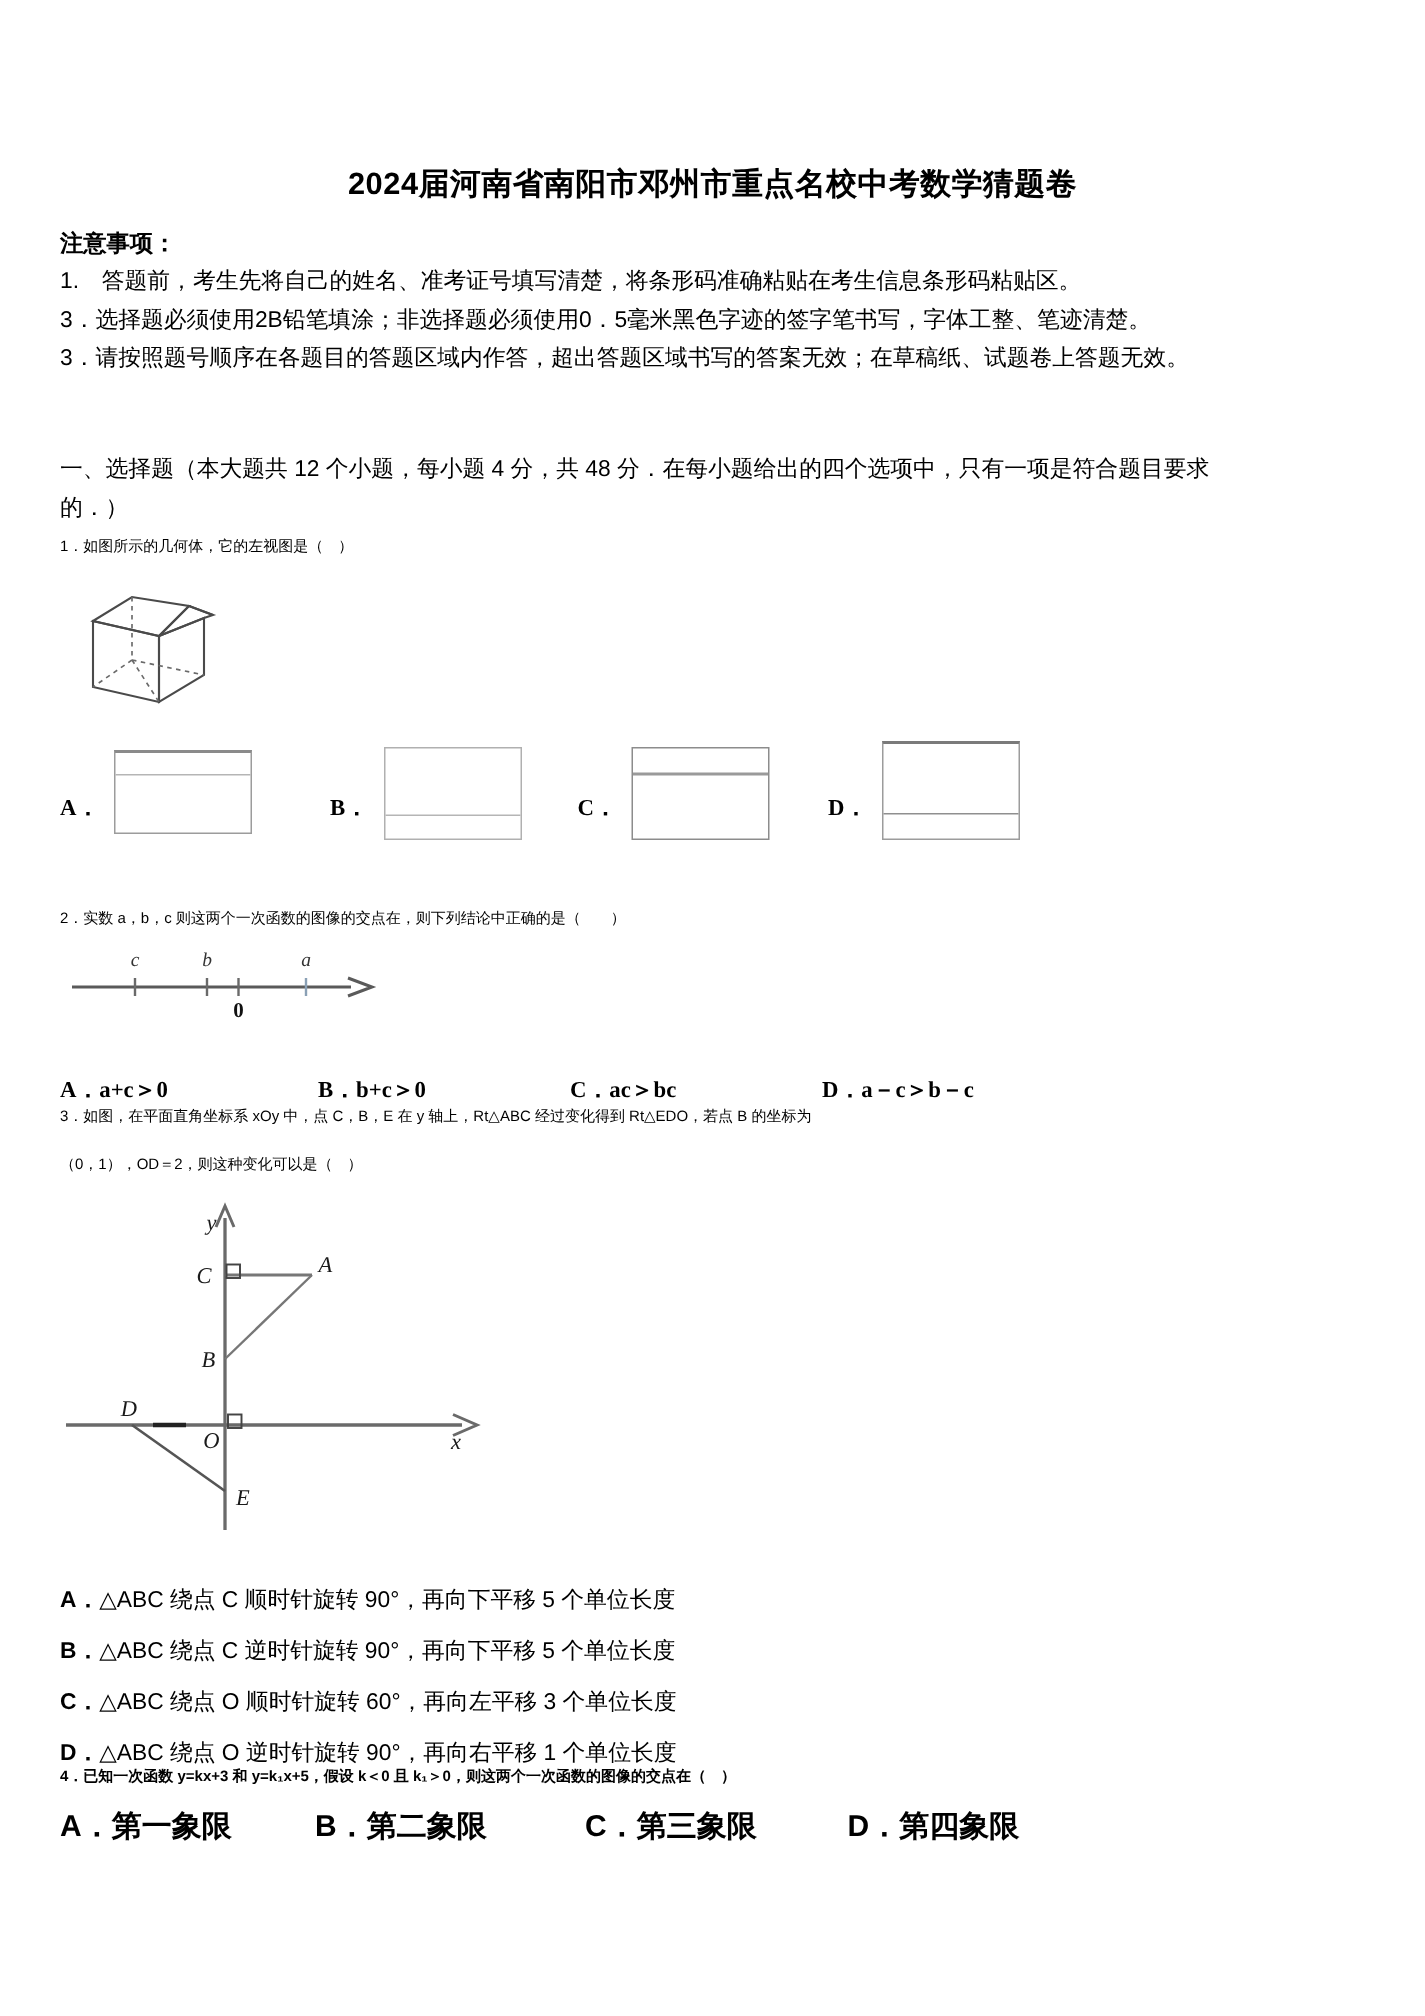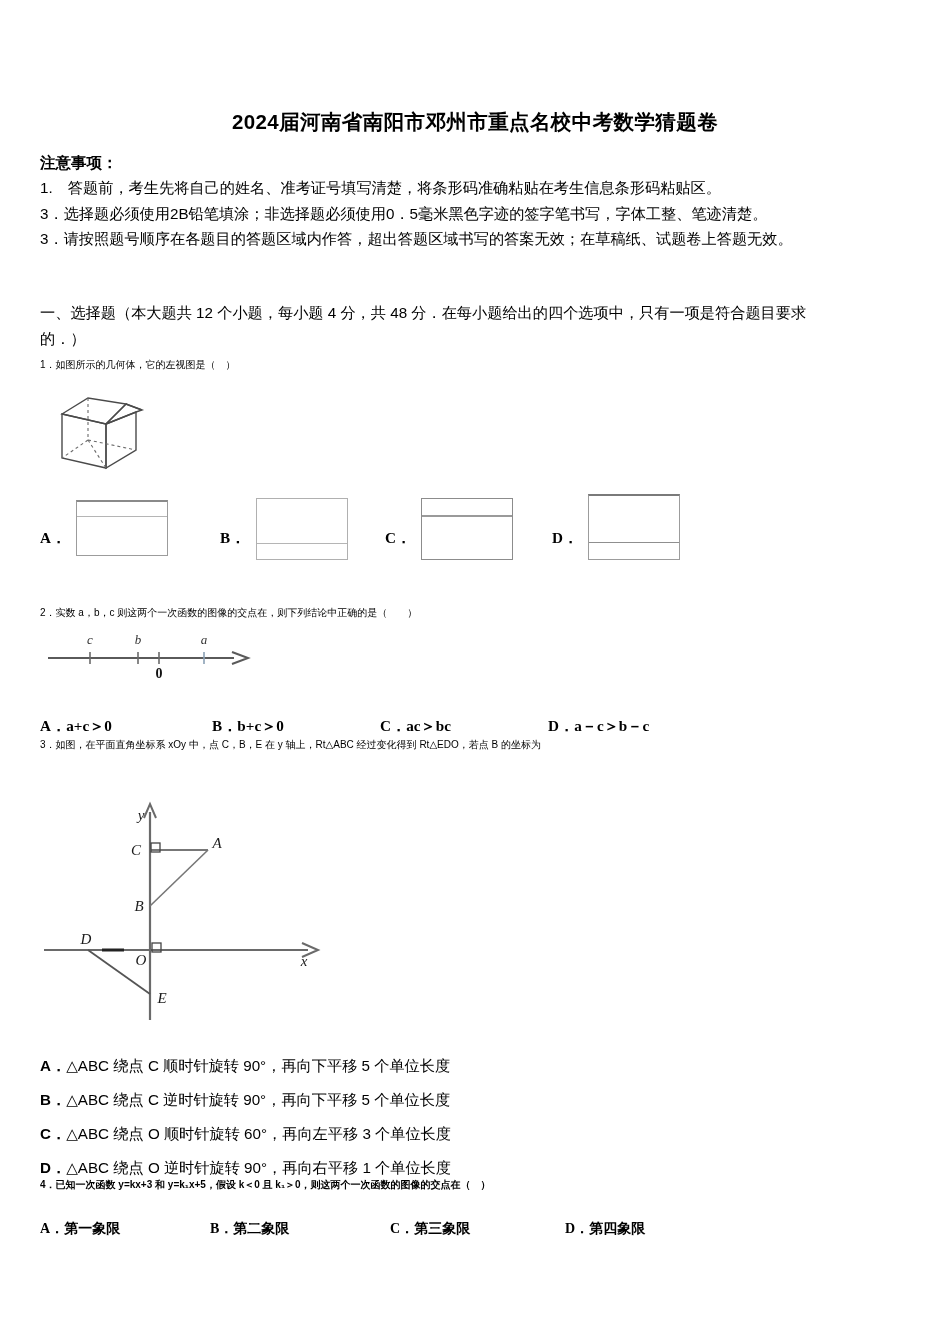--- a/index.html
+++ b/index.html
@@ -153,24 +153,24 @@
   .q3-opt b { font-weight: bold; }
 
   
   .q4-opts {
     position: absolute;
     left: 40px; top: 1204px;
     width: 700px; height: 24px;
   }
   .q4-opt {
     position: absolute;
-    top: 16px;
-    font-size: 14px;
-    font-weight: bold;
-    font-family: Liberation Serif, serif;
+    top: 0;
+    font-size: 20px;
+    font-weight: bold;
+    font-family: Liberation Sans, sans-serif;
     white-space: nowrap;
   }
   .bold { font-weight: bold; }
 </style>
 </head>
 <body>
 
 <div class="page">
 
   <div class="doc-title">2024届河南省南阳市邓州市重点名校中考数学猜题卷</div>
@@ -279,20 +279,21 @@
       <span>C．</span><span>ac＞bc</span>
     </div>
     <div class="q2-opt" style="left:508px;">
       <span>D．</span><span>a－c＞b－c</span>
     </div>
   </div>
 
   <div class="q-text" style="left:40px; top:732px;">
     <span>3．</span><span>如图，在平面直角坐标系 xOy 中，点 C，B，E 在 y 轴上，Rt△ABC 经过变化得到 Rt△EDO，若点 B 的坐标为</span>
   </div>
+  <div class="q-text" style="left:40px; top:764px;">（0，1），OD＝2，则这种变化可以是（　）</div>
 
   <div class="coord-fig">
     <svg width="290" height="225" viewBox="0 0 290 225">
 
       <line x1="110" y1="14" x2="110" y2="222" stroke="#6a6a6a" stroke-width="2.2"></line>
       <path d="M104,20 L110,6 L116,20" fill="none" stroke="#6a6a6a" stroke-width="2"></path>
 
       <line x1="4" y1="152" x2="268" y2="152" stroke="#6a6a6a" stroke-width="2.2"></line>
       <path d="M262,145 L278,152 L262,159" fill="none" stroke="#6a6a6a" stroke-width="2"></path>
 

